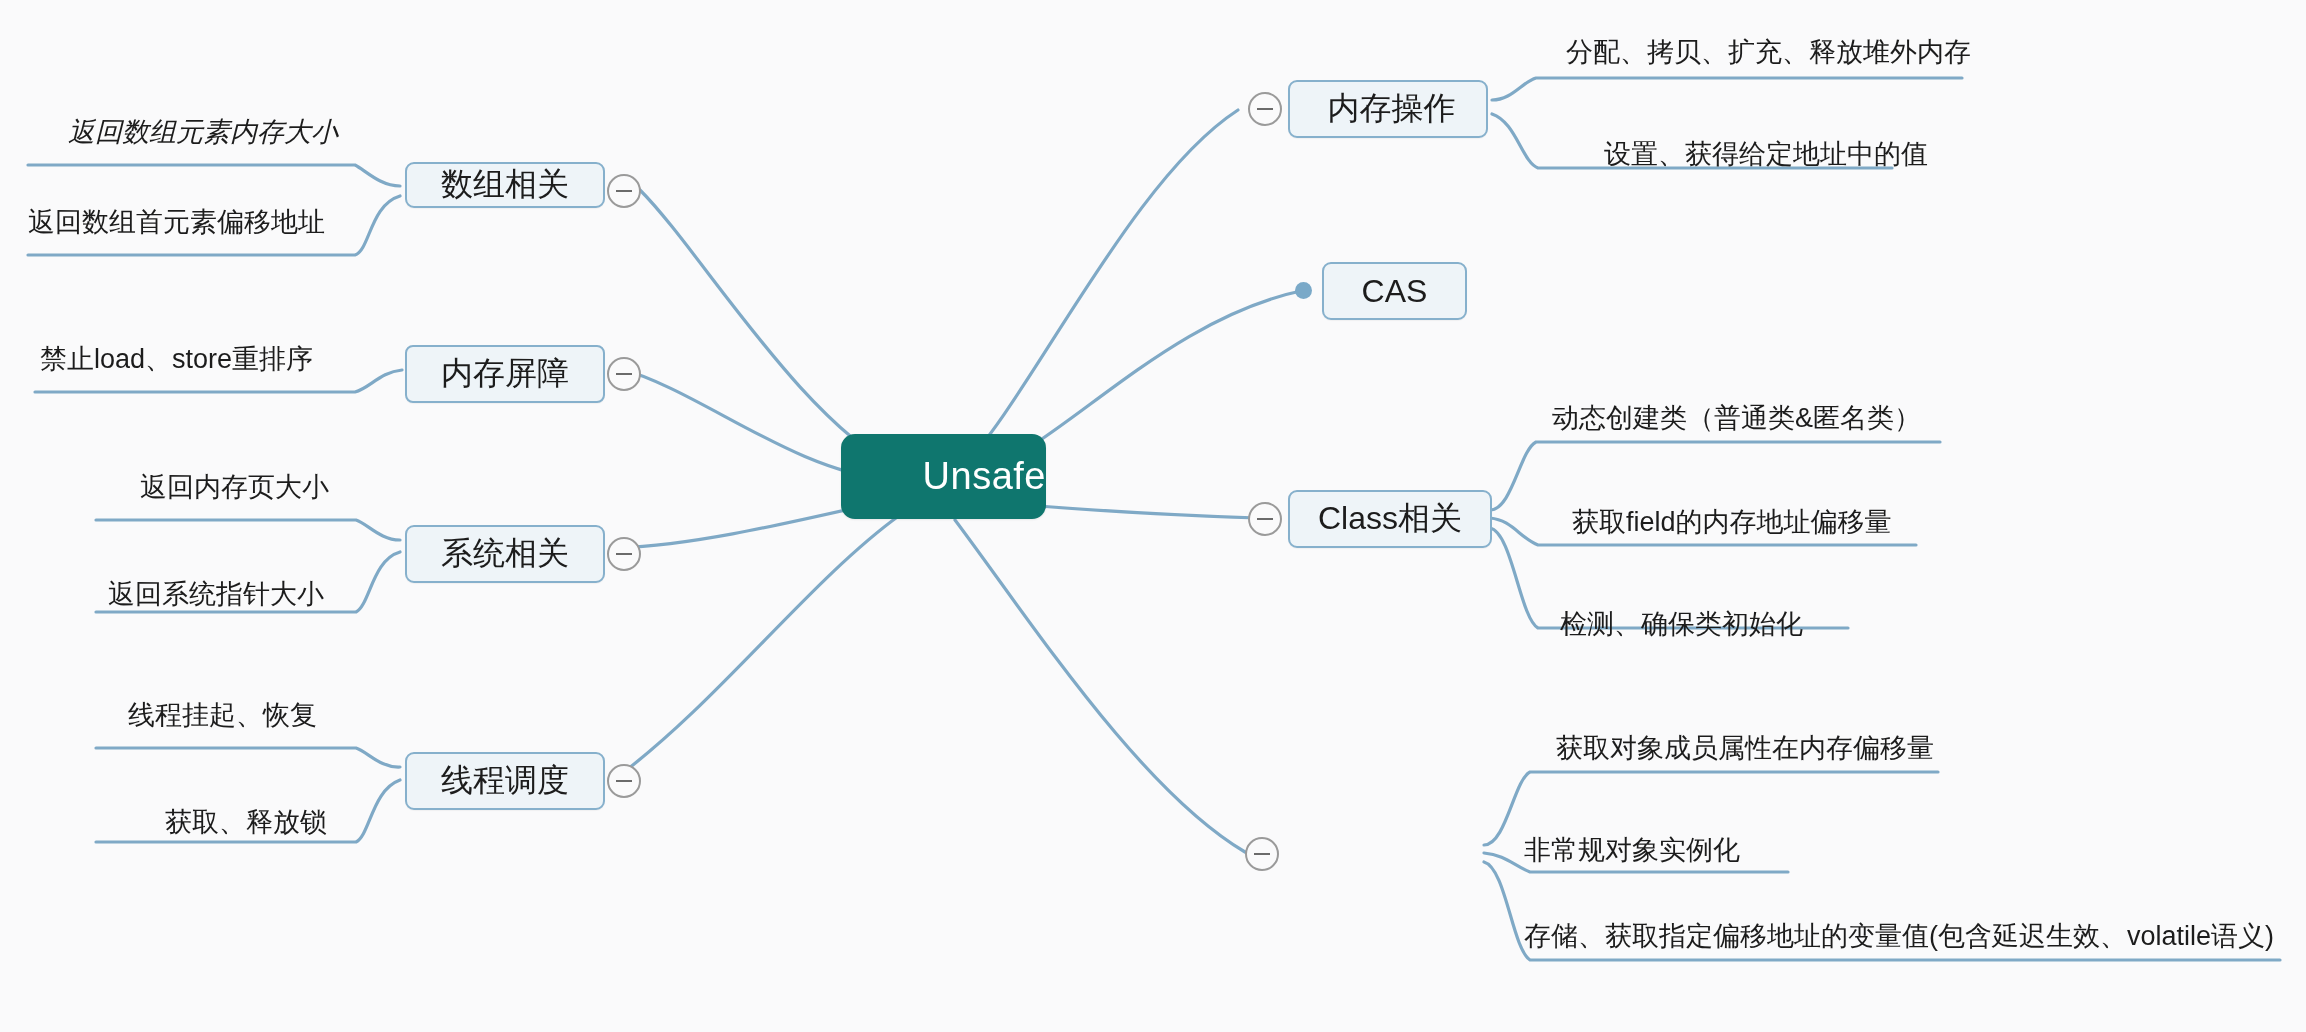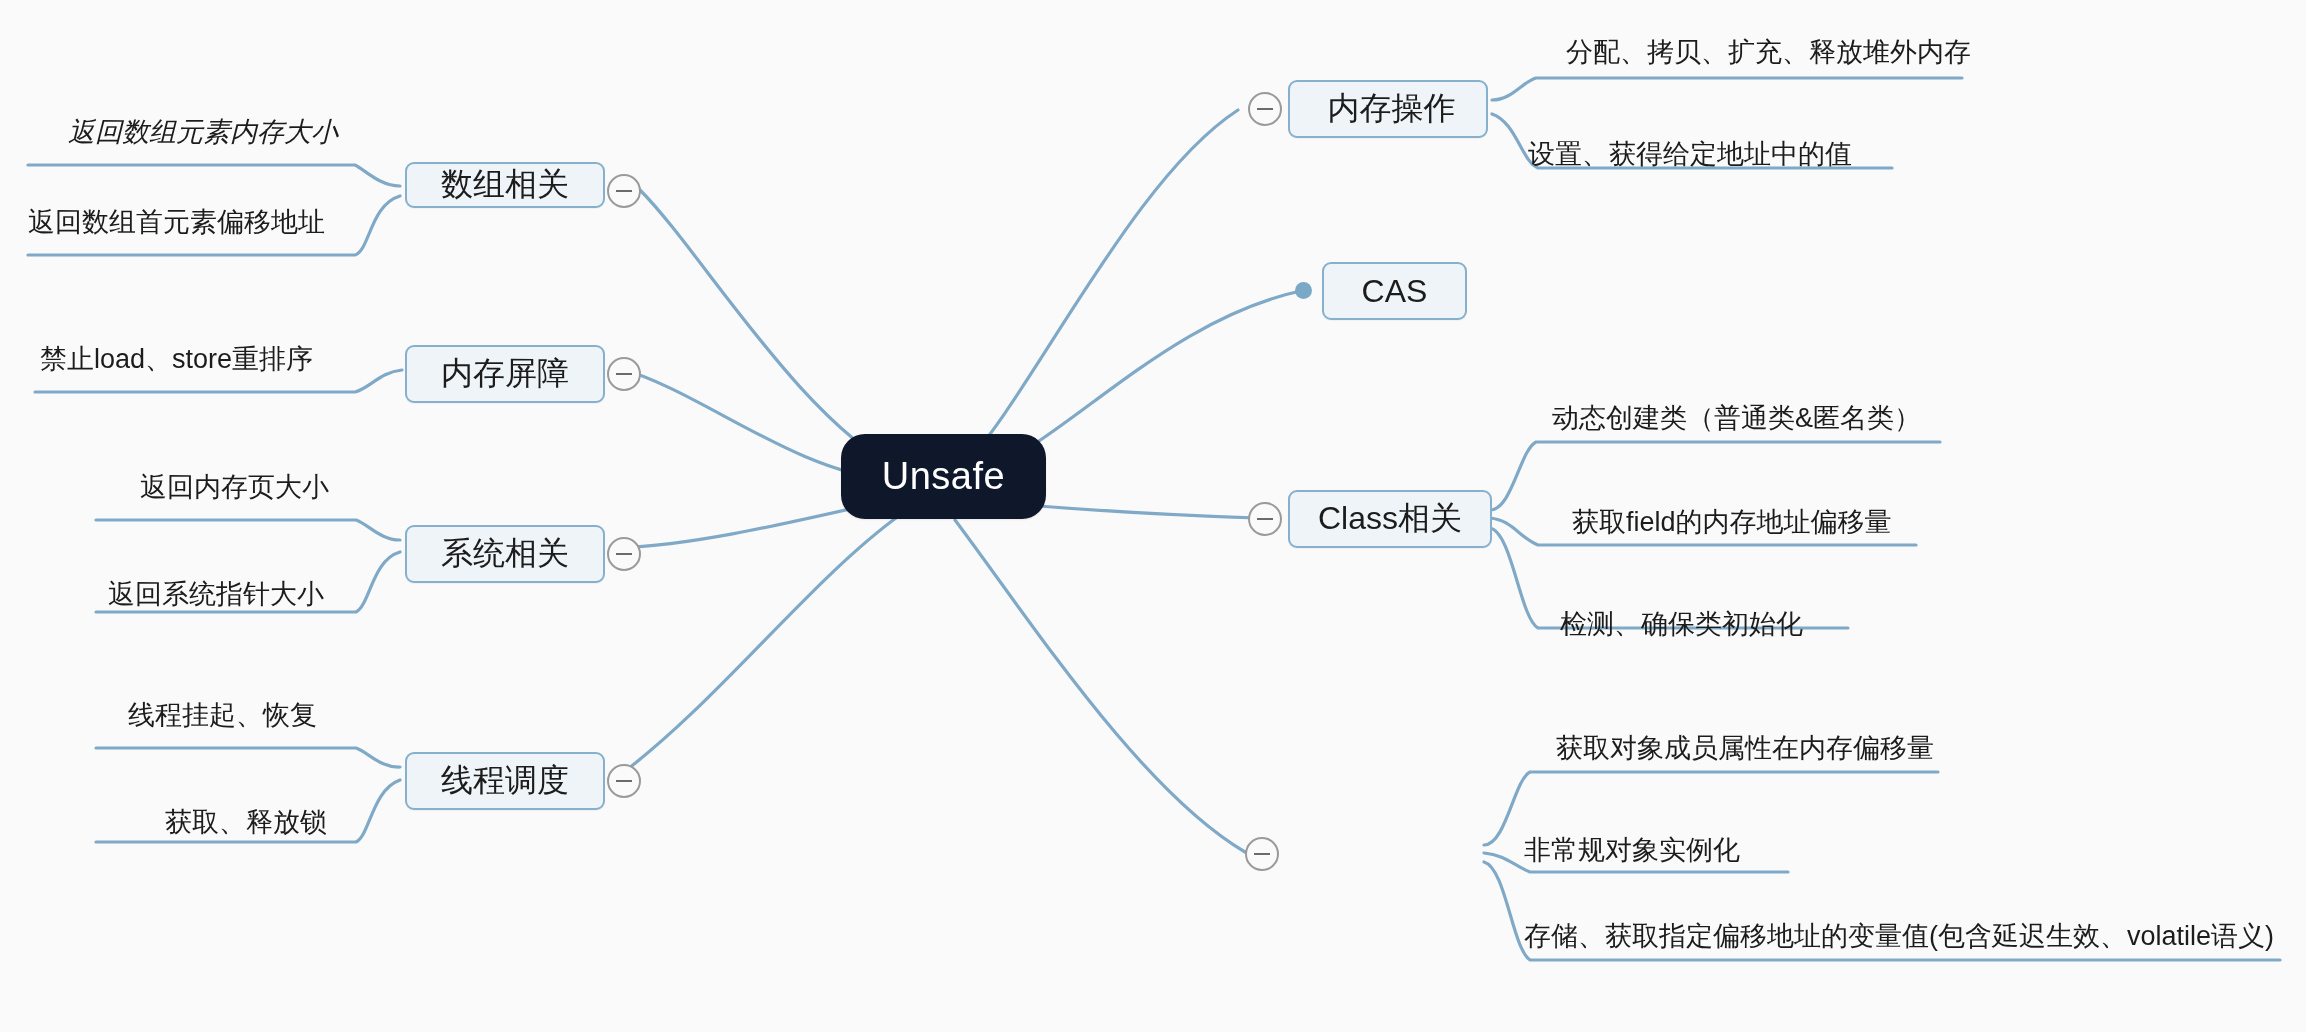--- a/index.html
+++ b/index.html
@@ -15,26 +15,27 @@
 
   
   .node{
     position:absolute;
     box-sizing:border-box;
     display:flex;align-items:center;justify-content:center;
     white-space:nowrap;
     color:#1c1c1c;
   }
   .root{
-    background:#0f172a;
-    border-radius:24px;
+    background:#0f766e;
+    border-radius:14px;
     color:#ffffff;
     font-size:38px;
     letter-spacing:.5px;
     box-shadow:0 1px 2px rgba(0,0,0,.08);
+    justify-content:flex-end;
   }
   .branch{
     background:#eef4f8;
     border:2px solid #86b0cc;
     border-radius:9px;
     font-size:32px;
     box-shadow:0 1px 1px rgba(0,0,0,.04);
   }
   .leaf{
     font-size:27px;
@@ -121,21 +122,21 @@
     <span>数组相关</span>
   </div>
   <div class="toggle" style="left:607px;top:174px;"></div>
   <div class="node leaf left" style="left:68px;top:110px;width:340px;height:44px;font-style:italic;">
     <span>返回数组元素内存大小</span>
   </div>
   <div class="node leaf left" style="left:28px;top:200px;width:380px;height:44px;">
     <span>返回数组首元素偏移地址</span>
   </div>
 
-  <div class="node branch" style="left:405px;top:345px;width:200px;height:58px;">
+  <div class="node branch" style="left:405px;top:345px;width:200px;height:58px;border-radius:8px;">
     <span>内存屏障</span>
   </div>
   <div class="toggle" style="left:607px;top:357px;"></div>
   <div class="node leaf left" style="left:40px;top:337px;width:360px;height:44px;">
     <span>禁止load、store重排序</span>
   </div>
 
   <div class="node branch" style="left:405px;top:525px;width:200px;height:58px;">
     <span>系统相关</span>
   </div>
@@ -158,21 +159,21 @@
     <span>获取、释放锁</span>
   </div>
 
   <div class="node branch" style="left:1288px;top:80px;width:200px;height:58px;padding-left:7px;">
     <span>内存操作</span>
   </div>
   <div class="toggle" style="left:1248px;top:92px;"></div>
   <div class="node leaf right" style="left:1566px;top:30px;width:430px;height:44px;">
     <span>分配、拷贝、扩充、释放堆外内存</span>
   </div>
-  <div class="node leaf right" style="left:1528px;top:132px;width:400px;height:44px;">
+  <div class="node leaf right" style="left:1528px;top:132px;width:400px;height:44px;justify-content:flex-end;">
     <span>设置、获得给定地址中的值</span>
   </div>
 
   <div class="node branch" style="left:1322px;top:262px;width:145px;height:58px;">
     <span>CAS</span>
   </div>
   <div class="dot" style="left:1295px;top:282px;"></div>
 
   <div class="node branch" style="left:1288px;top:490px;width:204px;height:58px;">
     <span>Class相关</span>

